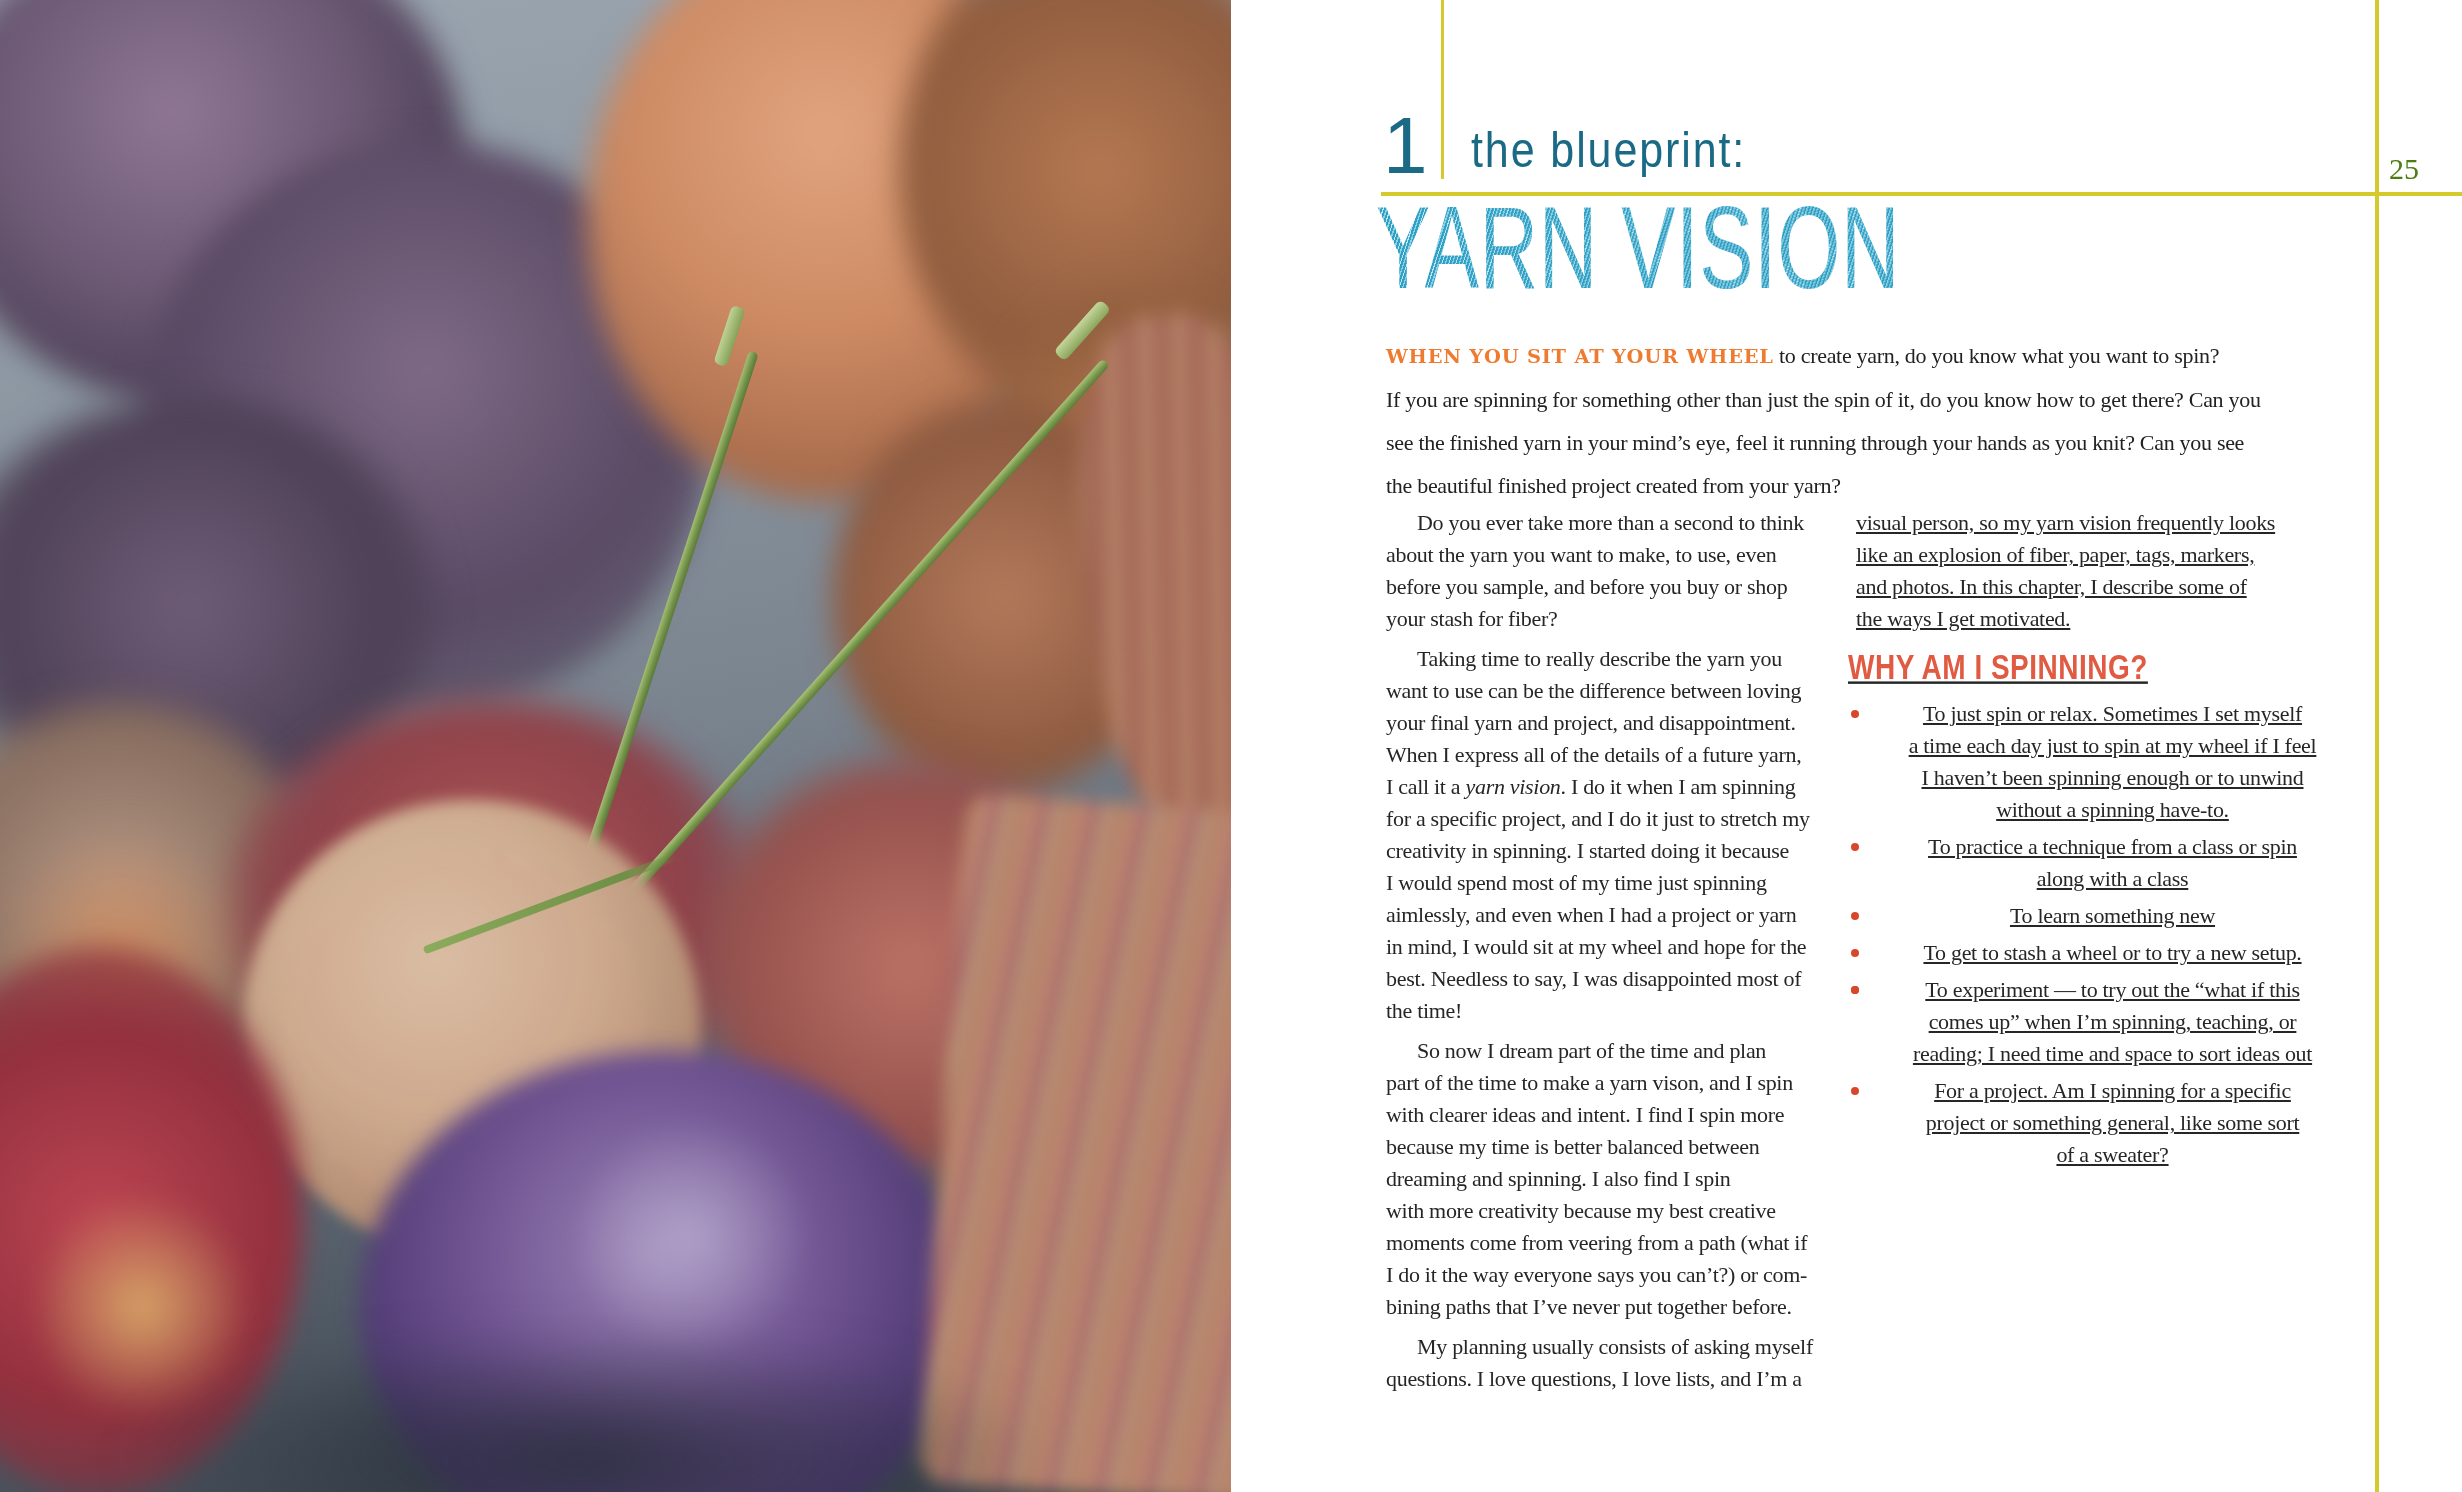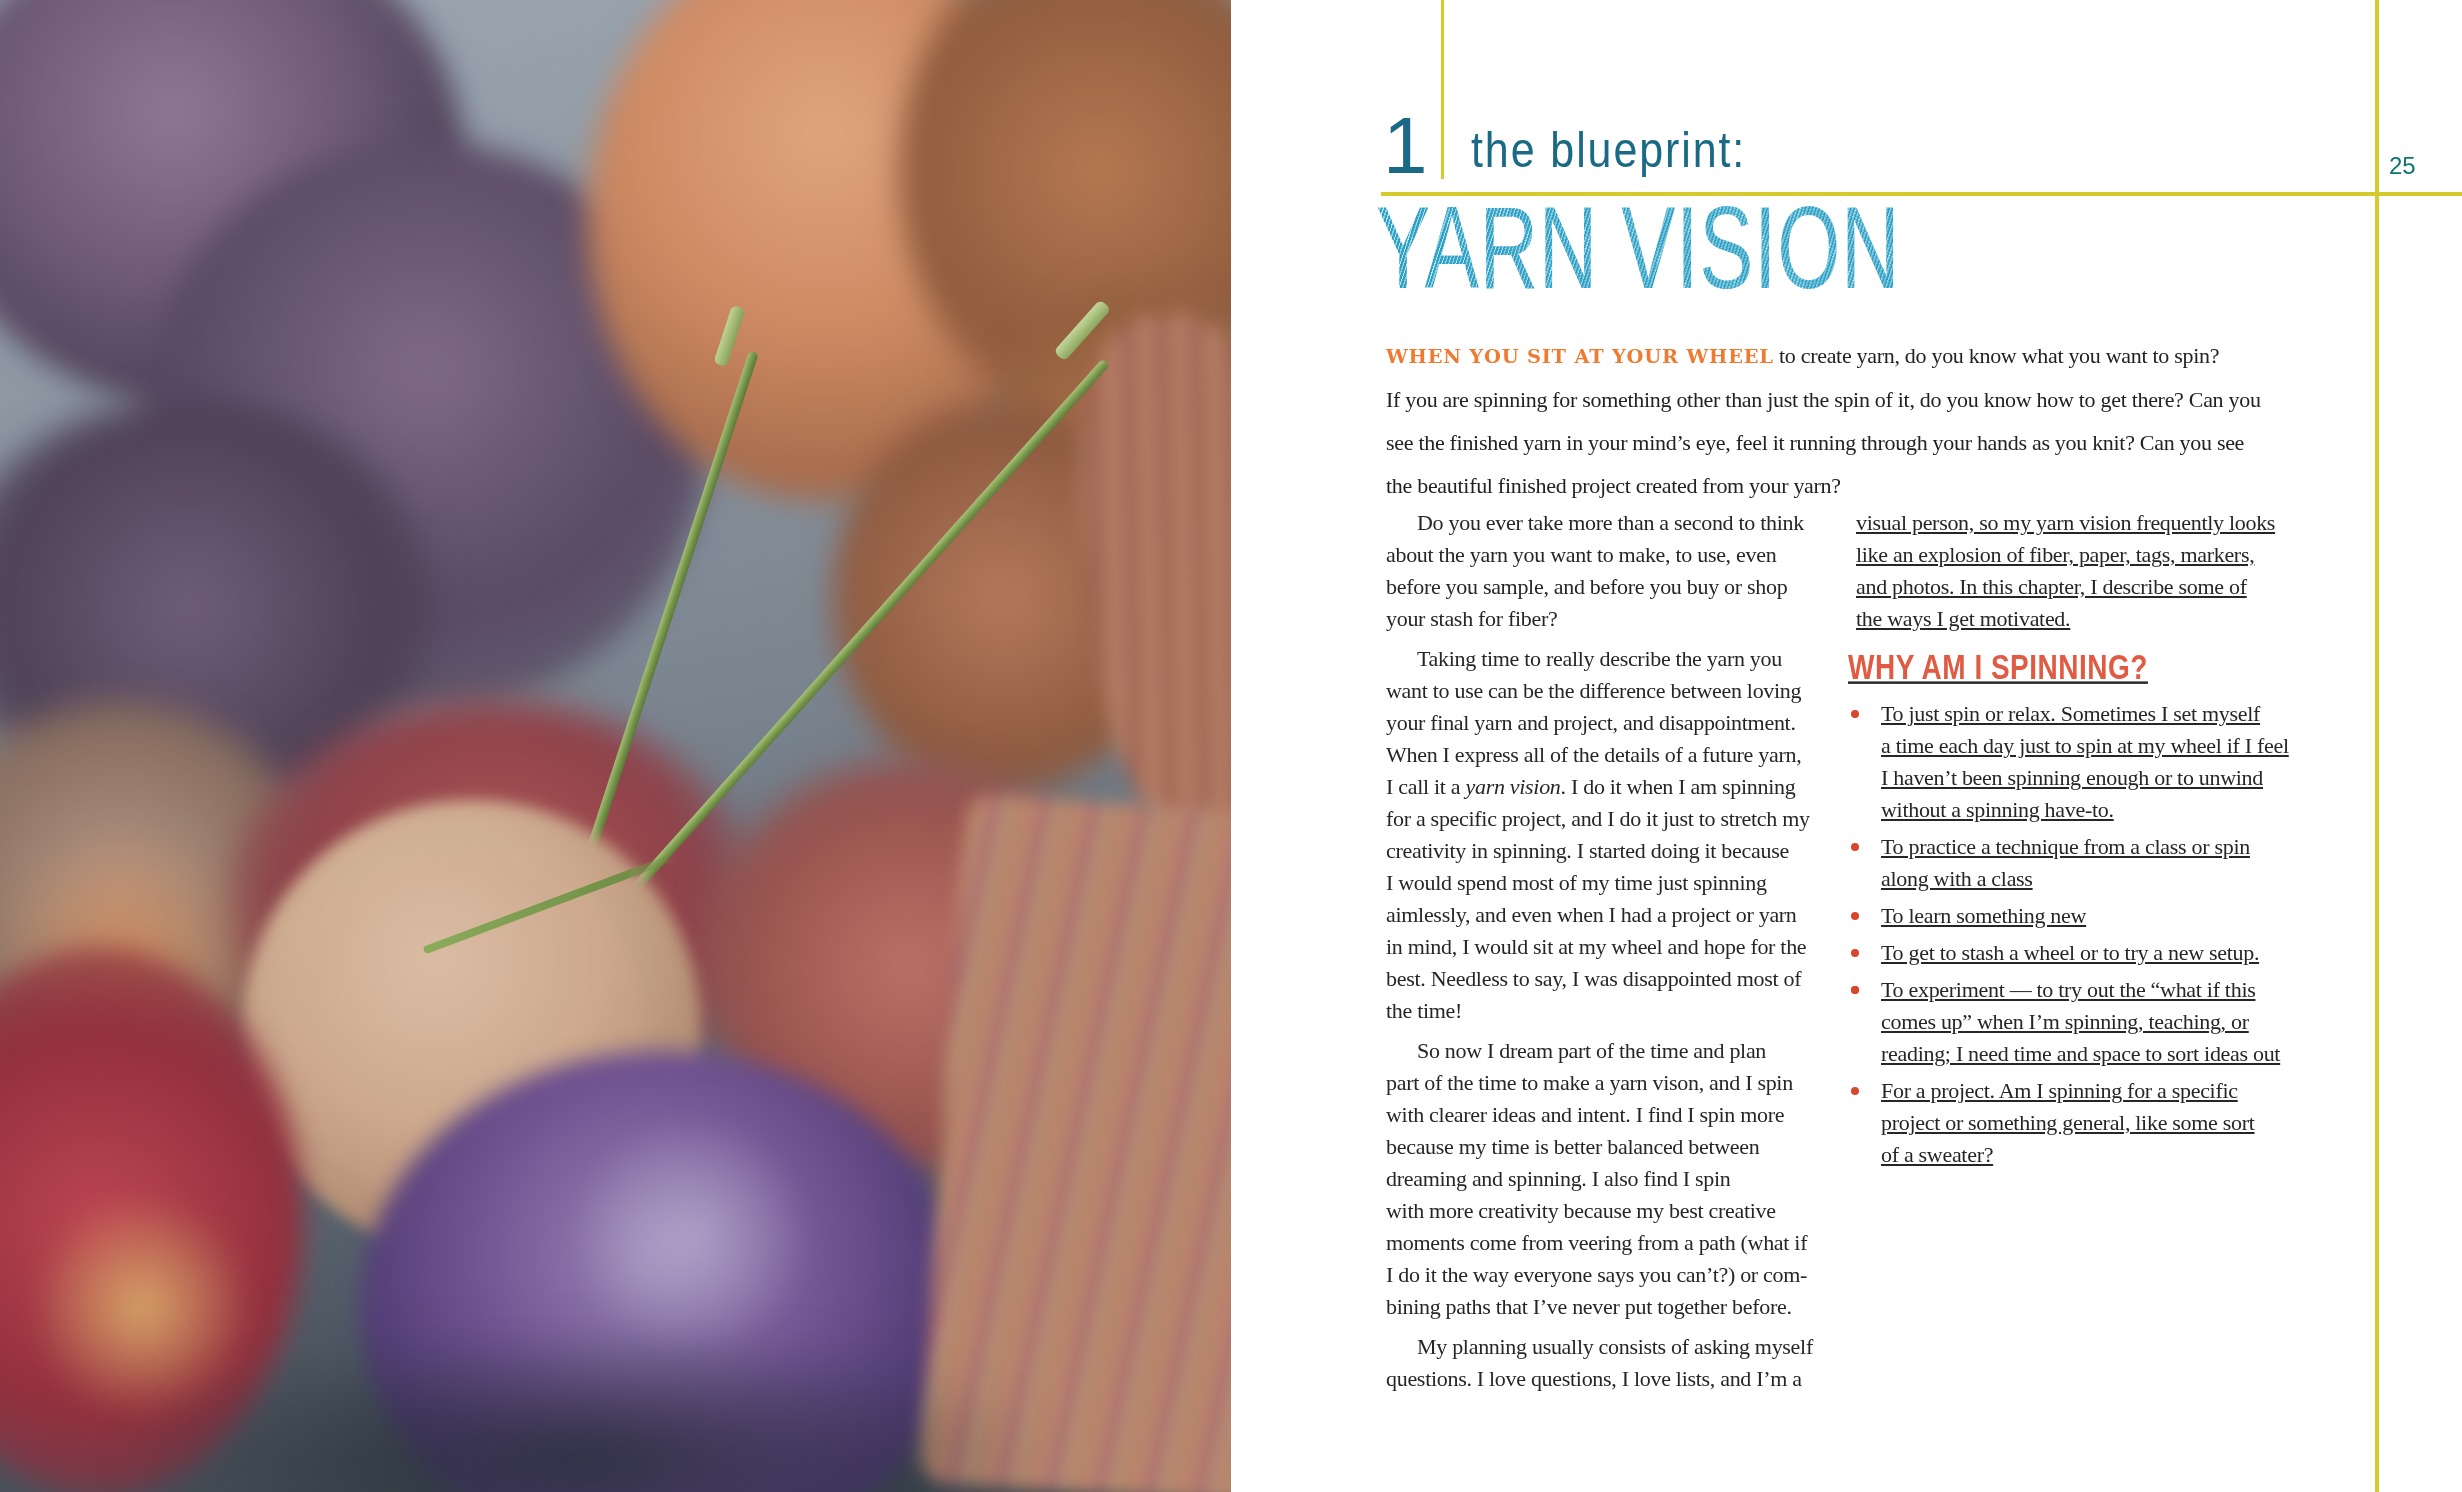--- a/index.html
+++ b/index.html
@@ -76,38 +76,38 @@
   .kicker{position:absolute;left:240px;top:129px;font-family:"Liberation Sans",sans-serif;
     font-size:43px;line-height:49px;letter-spacing:1.9px;color:#1a6a85;
     transform:scaleY(1.15);transform-origin:left bottom;}
   .title{position:absolute;left:145px;top:190px;font-family:"Liberation Sans",sans-serif;
     font-size:116px;line-height:1;letter-spacing:0.9px;color:#3aa9c9;font-weight:400;
     transform:scaleX(0.70);transform-origin:left top;white-space:nowrap;}
   @supports ((-webkit-background-clip:text) or (background-clip:text)){
     .title{background:repeating-linear-gradient(115deg,#2f9fc4 0 2.8px,#8fd2e6 2.8px 4.7px,#2f9fc4 4.7px 7.6px,#c2e8f2 7.6px 9px);
       -webkit-background-clip:text;background-clip:text;-webkit-text-fill-color:transparent;color:#2f9fc4;}
   }
-  .page-num{position:absolute;left:1158px;top:152px;font-family:Liberation Sans, sans-serif;
-    font-size:24px;color:#0f766e;}
+  .page-num{position:absolute;left:1158px;top:152px;font-family:Liberation Serif, serif;
+    font-size:30px;color:#4d7c0f;}
 
   .intro{position:absolute;left:147px;top:326px;width:993px;margin:8px;
     font-size:22px;line-height:43px;letter-spacing:-0.3px;color:#222222;white-space:pre-line;}
   .lead{font-family:"DejaVu Serif",serif;font-weight:700;font-size:19.4px;
     letter-spacing:0.8px;color:#ee7b30;}
 
   .col{position:absolute;top:499px;font-size:22px;line-height:32px;
     letter-spacing:-0.3px;color:#262626;}
   .col-left{left:147px;width:475px;}
   .col-right{left:617px;width:496px;text-decoration:underline;}
   .para{margin:8px;white-space:pre-line;}
   .indent{text-indent:31px;}
   .subhead{font-family:"Liberation Sans",sans-serif;font-weight:bold;font-size:28px;
     line-height:34px;letter-spacing:0.5px;color:#e05b42;margin:16px 0 13.3px 0;
     transform:scaleY(1.22);transform-origin:left center;white-space:nowrap;}
-  .bullet-item{position:relative;padding-left:33px;margin-top:5px;}
+  .bullet-item{position:relative;padding-left:33px;margin-top:5px;text-align:center;}
   .dot{position:absolute;left:2.8px;top:11.4px;width:8.5px;height:8.5px;border-radius:50%;background:#d8472c;}
   .bullet-text{white-space:pre-line;}
 </style>
 </head>
 <body>
 
 <div class="photo">
   <div class="blob b-purple1"></div>
   <div class="blob b-purple2"></div>
   <div class="blob b-purple3"></div>

